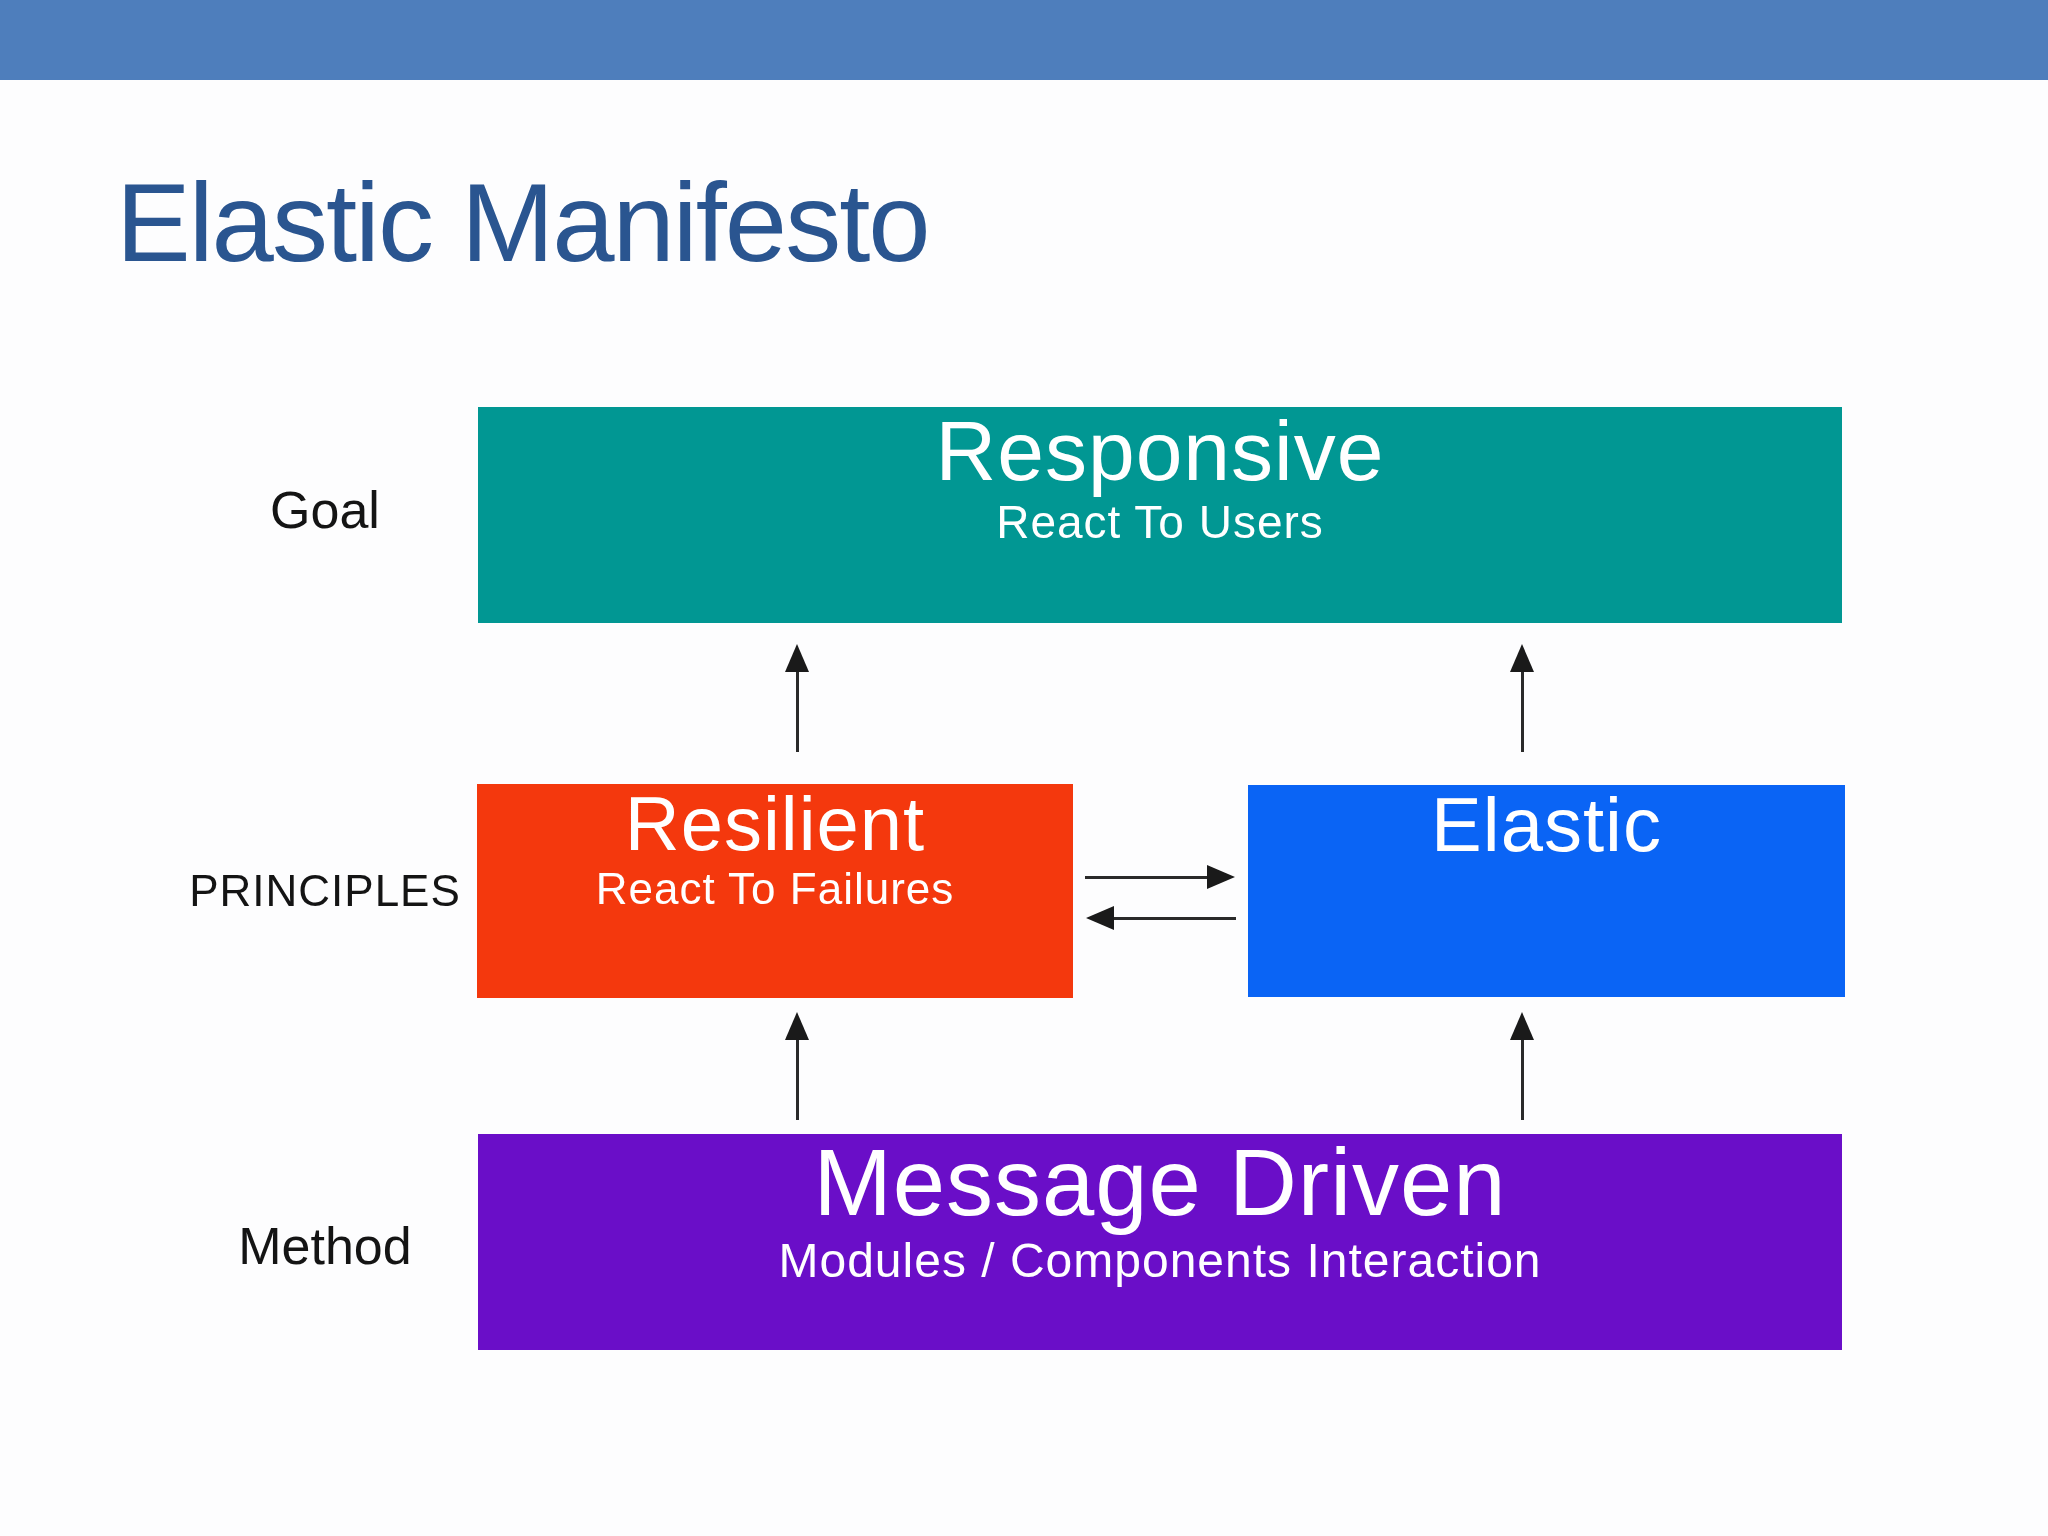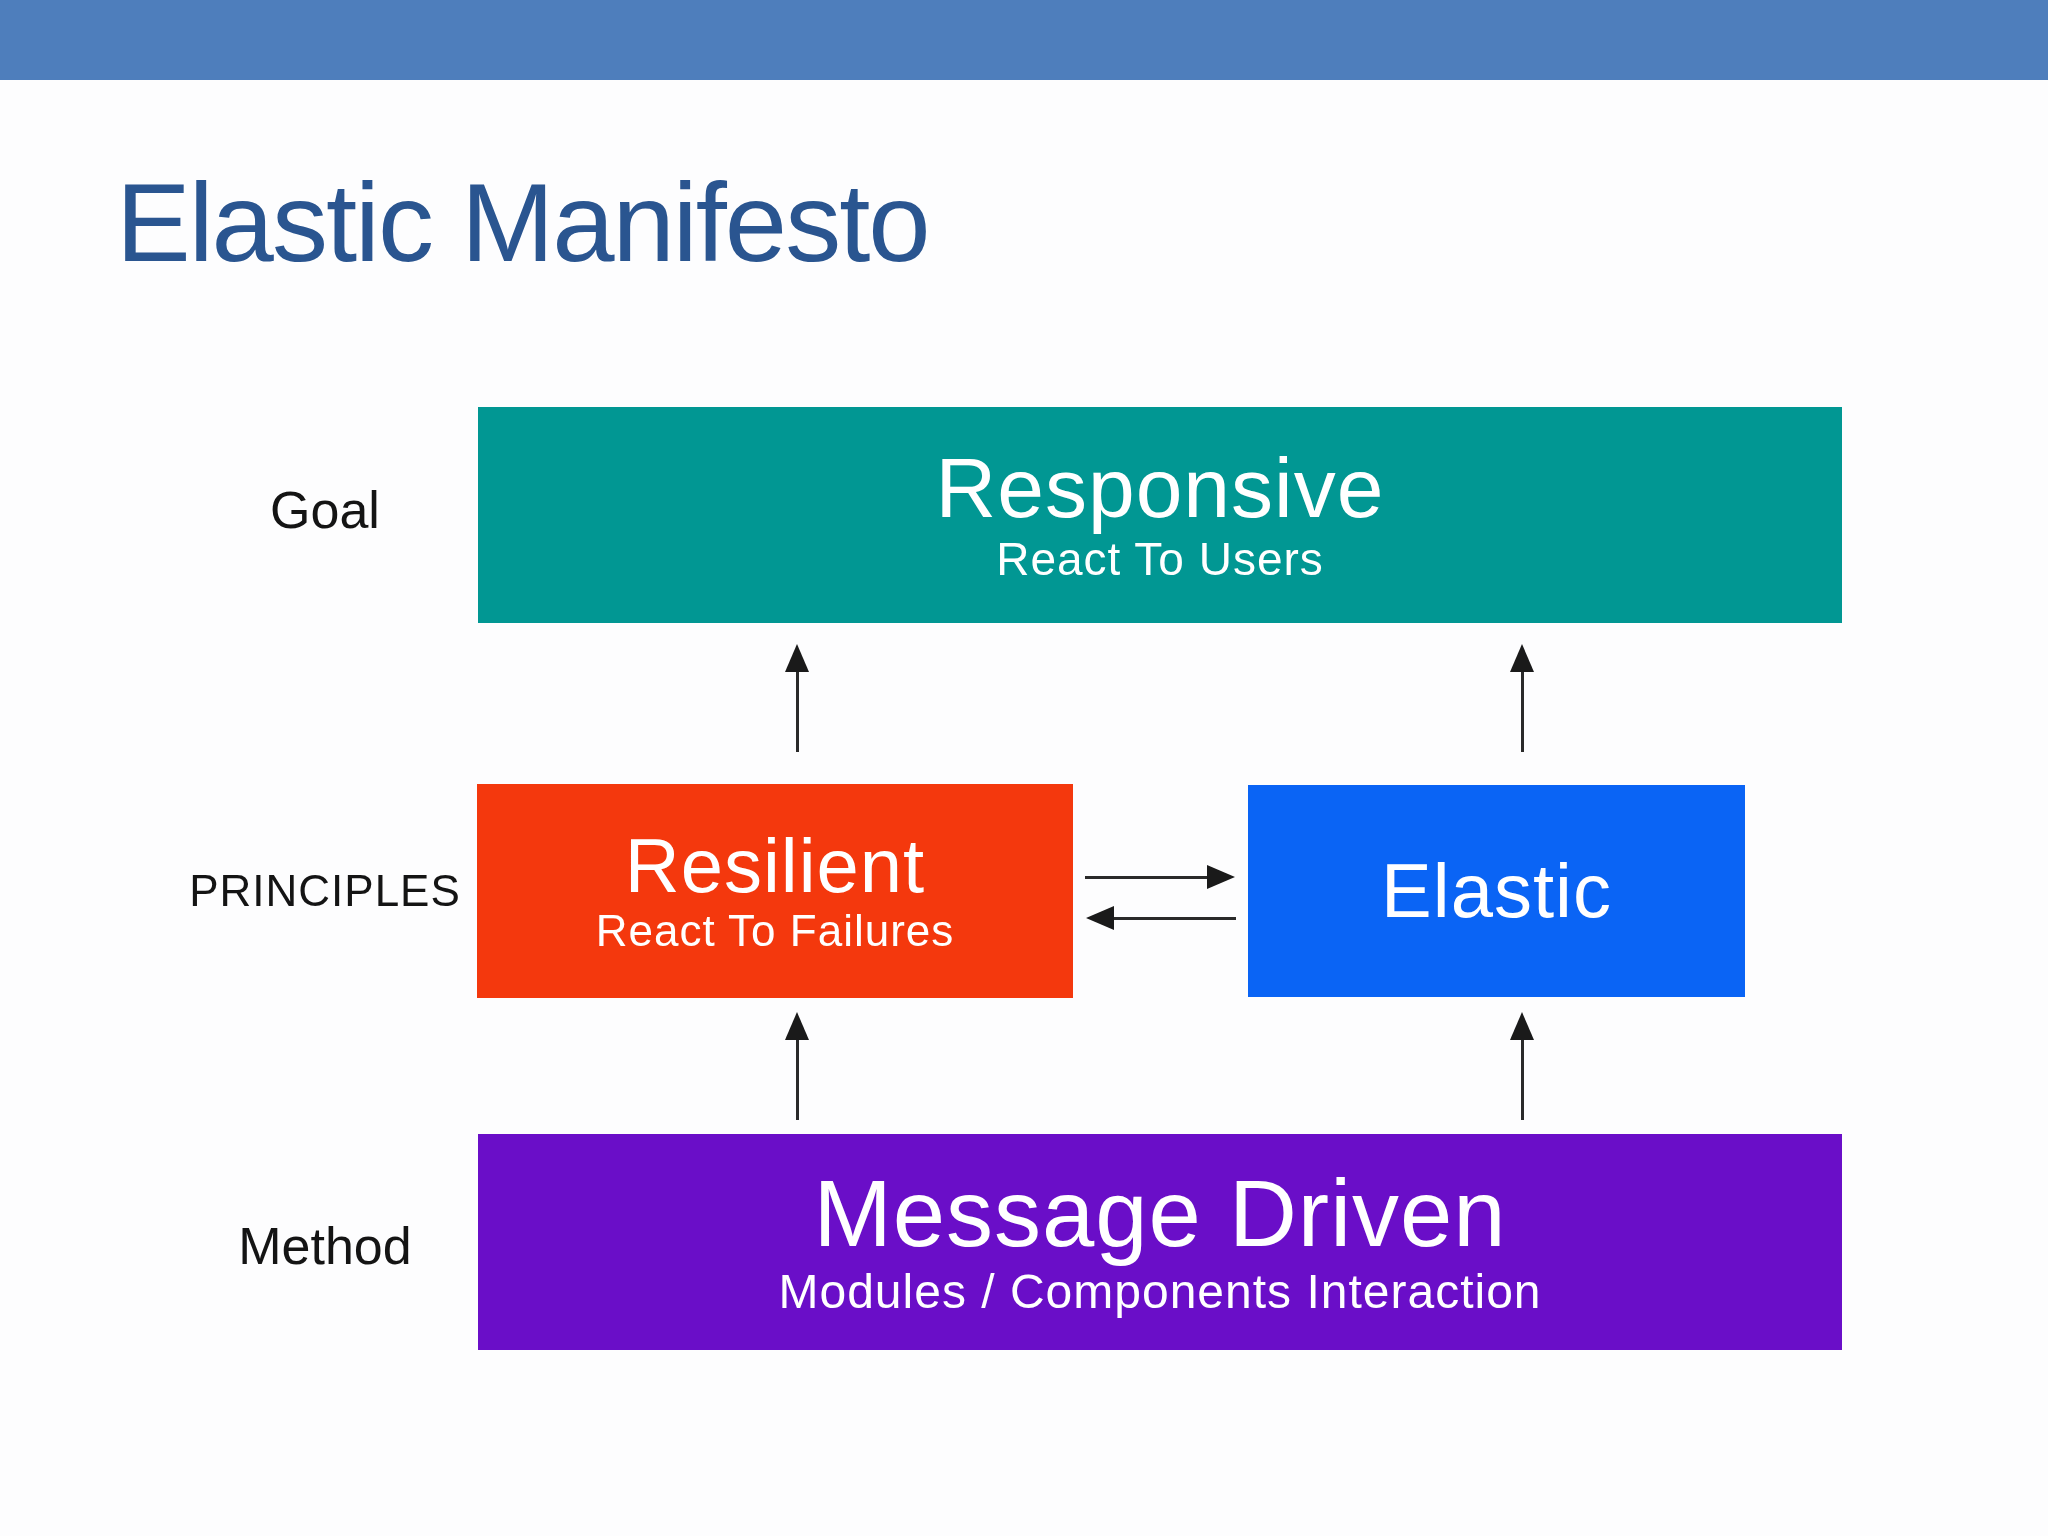--- a/index.html
+++ b/index.html
@@ -38,36 +38,35 @@
   }
   .row-label.goal      { top: 480px; font-size: 52px; }
   .row-label.principles{ top: 866px; font-size: 44px; letter-spacing: 1px; }
   .row-label.method    { top: 1216px; font-size: 52px; }
 
   .dbox {
     position: absolute;
     display: flex;
     flex-direction: column;
     align-items: center;
-    justify-content: center;
     color: #ffffff;
     text-align: center;
   }
   .dbox .box-title   { line-height: 1.05; letter-spacing: 1px; }
   .dbox .box-subtitle{ letter-spacing: 1px; }
 
   .dbox.responsive { left: 478px; top: 407px;  width: 1364px; height: 216px; }
   .dbox.responsive .box-title    { font-size: 84px; }
   .dbox.responsive .box-subtitle { font-size: 46px; }
 
   .dbox.resilient  { left: 477px; top: 784px;  width: 596px;  height: 214px; }
   .dbox.resilient .box-title     { font-size: 76px; }
   .dbox.resilient .box-subtitle  { font-size: 44px; }
 
-  .dbox.elastic    { left: 1248px; top: 785px; width: 497px;  height: 212px; }
+  .dbox.elastic    { left: 1248px; top: 785px; width: 597px;  height: 212px; }
   .dbox.elastic .box-title       { font-size: 76px; }
   .dbox.elastic .box-subtitle    { font-size: 44px; }
 
   .dbox.message    { left: 478px; top: 1134px; width: 1364px; height: 216px; }
   .dbox.message .box-title       { font-size: 94px; }
   .dbox.message .box-subtitle    { font-size: 48px; }
 
   
   .arrow-v {
     position: absolute;

